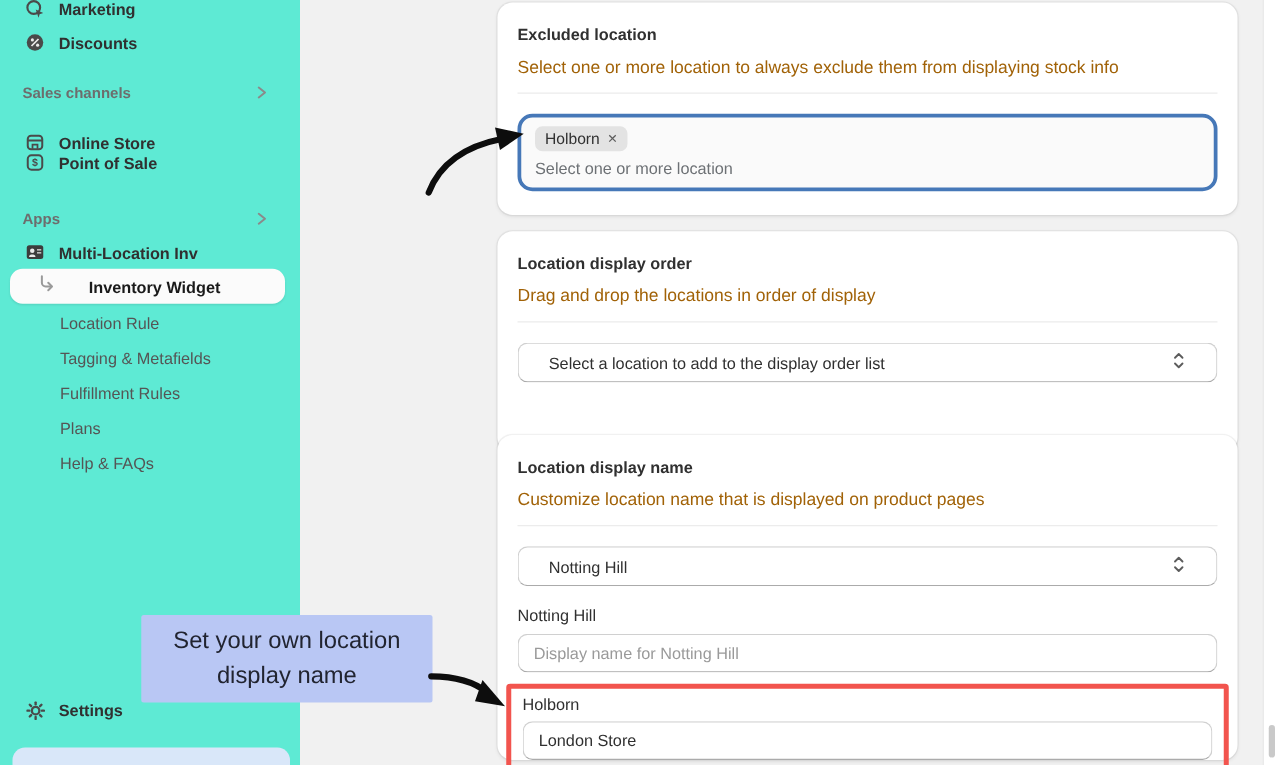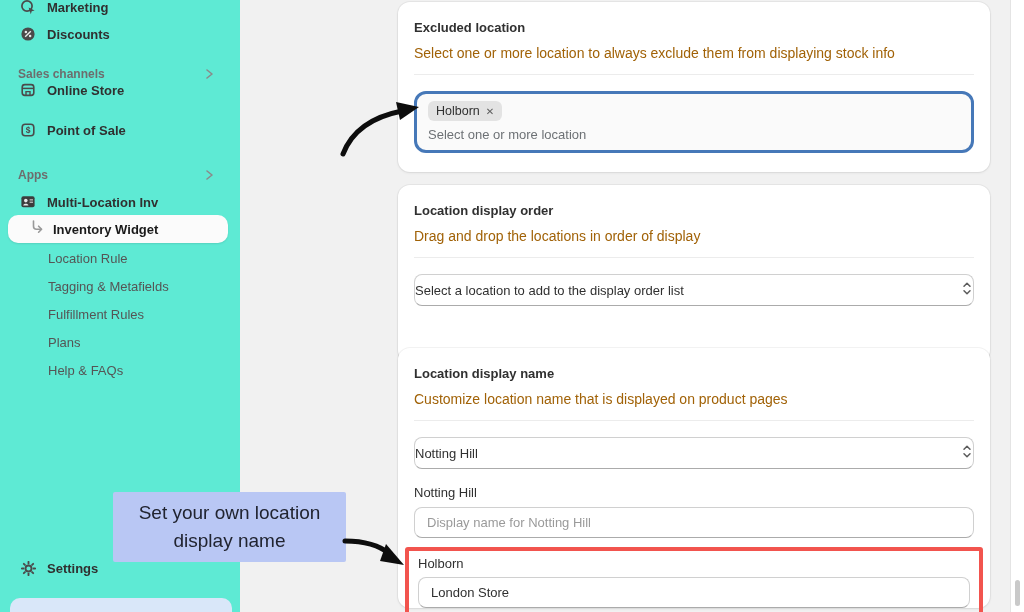--- a/index.html
+++ b/index.html
@@ -8,37 +8,37 @@
   .stage { position:absolute; left:0; top:0; width:1024px; height:612px; overflow:hidden; }
 
   
   .sidebar { position:absolute; left:0; top:0; width:240px; height:612px; background:#5eead4; }
   .nav-row { position:absolute; left:12px; width:216px; height:28px; display:flex; align-items:center; gap:11px; padding-left:8px; border-radius:10px; cursor:pointer; }
   .nav-row .icon16 { width:16px; height:16px; flex:0 0 16px; display:flex; align-items:center; justify-content:center; }
   .nav-label { font-size:13px; font-weight:600; color:#303030; white-space:nowrap; }
   .nav-heading { position:absolute; left:18px; width:210px; height:28px; display:flex; align-items:center; font-size:12px; font-weight:600; color:#6d6d6d; }
   .nav-heading .chev { position:absolute; right:12px; top:7px; }
   .nav-sub { position:absolute; left:12px; width:216px; height:28px; display:flex; align-items:center; padding-left:36px; font-size:13px; font-weight:400; color:#555; cursor:pointer; white-space:nowrap; }
-  .selected-pill { position:absolute; left:8px; top:215px; width:220px; height:28px; background:#fbfbfb; border-radius:10px; box-shadow:0 1px 2px rgba(0,0,0,.10); display:flex; align-items:center; gap:9px; padding-left:22px; cursor:pointer; }
+  .selected-pill { position:absolute; left:8px; top:215px; width:220px; height:28px; background:#fbfbfb; border-radius:10px; box-shadow:0 1px 2px rgba(0,0,0,.10); display:flex; align-items:center; gap:27px; padding-left:22px; cursor:pointer; }
   .selected-pill .nav-label { font-weight:700; color:#1a1a1a; }
   .bottom-pill { position:absolute; left:10px; top:598px; width:222px; height:16px; background:#d9e7f9; border-radius:10px 10px 0 0; }
 
   
   .card { position:absolute; left:398px; width:592px; background:#ffffff; border-radius:12px; box-shadow:0 0 0 1px rgba(0,0,0,.045), 0 1px 3px rgba(0,0,0,.07); }
   .card-pad { padding:18px 16px 16px; }
   .card-title { font-size:13px; font-weight:700; color:#303030; margin-bottom:10px; }
   .card-desc { font-size:14px; color:#a16207; margin-bottom:13px; }
   .divider { border-top:1px solid #ececec; margin-bottom:16px; }
 
   .multiselect { height:62px; background:#fafafa; border:3px solid #4678b8; border-radius:12px; padding:7px 11px; cursor:text; }
   .chip { display:inline-flex; align-items:center; gap:6px; background:#e3e3e3; border-radius:6px; padding:3px 8px; font-size:12.5px; color:#303030; }
   .chip .x { font-size:10px; color:#5c5c5c; cursor:pointer; }
   .ms-placeholder { margin-top:6px; font-size:13px; color:#6d7175; }
 
-  .select-box { height:32px; background:#fff; border:1px solid #d0d0d0; border-bottom-color:#ababab; border-radius:8px; display:flex; align-items:center; padding:0 0; font-size:13px; color:#303030; cursor:pointer; }
+  .select-box { height:32px; background:#fff; border:1px solid #d0d0d0; border-bottom-color:#ababab; border-radius:8px; display:flex; align-items:center; padding:0 24px; font-size:13px; color:#303030; cursor:pointer; }
   .select-box .grow { flex:1; }
   .field-label { font-size:13px; color:#303030; }
   .text-input { width:100%; height:31px; background:#fff; border:1px solid #d0d0d0; border-bottom-color:#ababab; border-radius:8px; padding:0 12px; font-size:13px; color:#303030; font-family:"Liberation Sans",sans-serif; outline:none; }
   .text-input::placeholder { color:#9a9a9a; }
 
   .red-wrap { margin:9px -9px 0; border:4px solid #f2544e; border-radius:3px; padding:5px 9px 10px; }
 
   
   .callout { position:absolute; left:113px; top:492px; width:233px; height:70px; background:#b9c7f4; border-radius:2px; display:flex; align-items:center; justify-content:center; text-align:center; font-size:19px; line-height:1.5; color:#212430; padding:0 8px; }
   .arrow-svg { position:absolute; pointer-events:none; }
@@ -78,21 +78,21 @@
 
     <div class="nav-heading" style="top:60px;">
       <span>Sales channels</span>
       <span class="chev">
         <svg width="14" height="14" viewBox="0 0 14 14">
             <polyline points="5,3 10,7 5,11" fill="none" stroke="#8a8a8a" stroke-width="1.6" stroke-linecap="round" stroke-linejoin="round"></polyline>
           </svg>
       </span>
     </div>
 
-    <div class="nav-row" style="top:76px;">
+    <div class="nav-row" style="top:100px;">
       <span class="icon16">
         <svg width="16" height="16" viewBox="0 0 16 16">
             <rect x="2.2" y="2.6" width="11.6" height="10.8" rx="2.6" fill="none" stroke="#4a4a4a" stroke-width="1.6"></rect>
             <path d="M2.4 6.4 h11.2" stroke="#4a4a4a" stroke-width="1.5"></path>
             <path d="M6 13 v-3.4 h4 V13" fill="none" stroke="#4a4a4a" stroke-width="1.4"></path>
           </svg>
       </span>
       <span class="nav-label">Online Store</span>
     </div>
 

